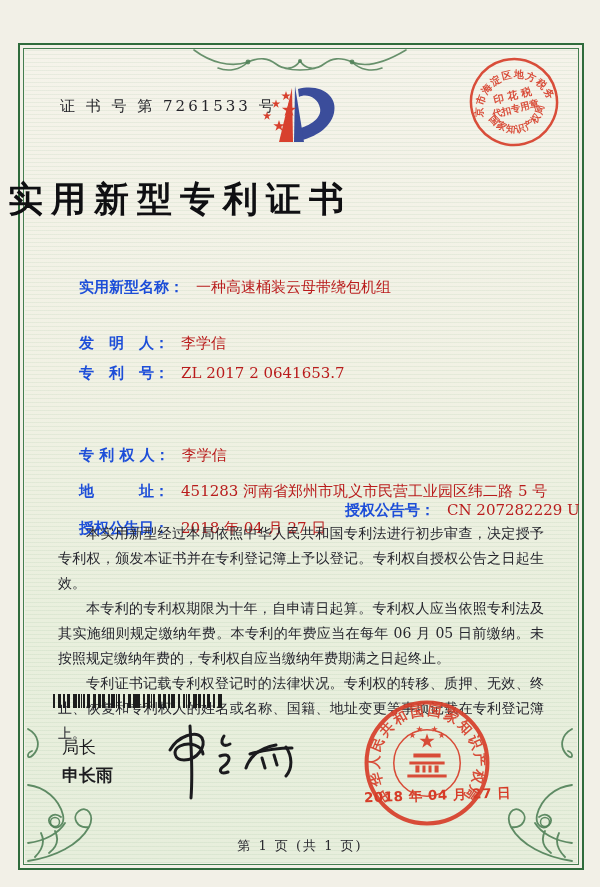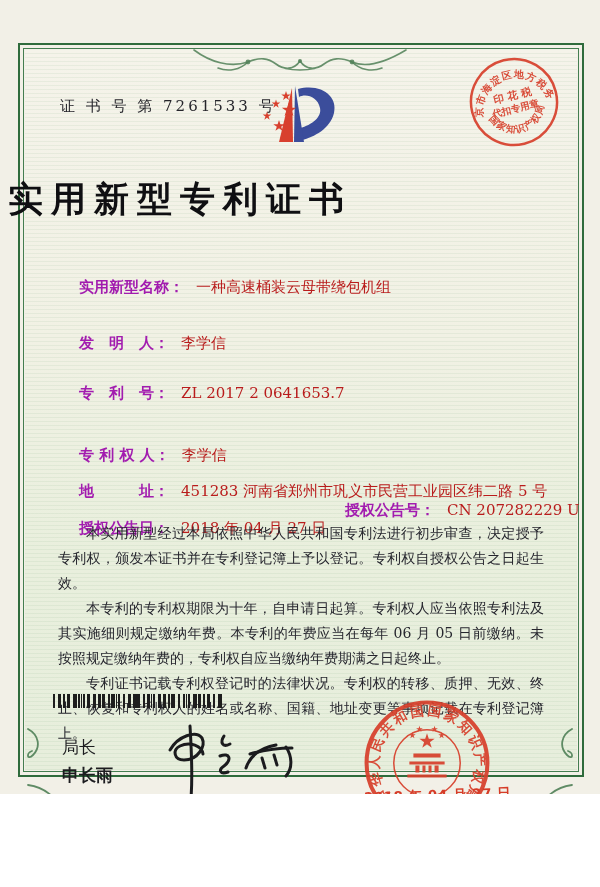--- a/index.html
+++ b/index.html
@@ -1,17 +1,17 @@
 <!DOCTYPE html>
 <html><head>
 <meta charset="utf-8">
 <style>
   html,body{margin:0;padding:0;}
   .page{
-    position:relative;width:600px;height:794px;overflow:hidden;
+    position:relative;width:600px;height:887px;overflow:hidden;
     background:#f2f0e7;
     font-family:"DejaVu Serif","Liberation Serif",serif;
     color:#1d1d20;
   }
   .inner-bg{
     position:absolute;left:25px;top:50px;right:23px;bottom:24px;
     background:
       repeating-linear-gradient(0deg, rgba(112,165,118,0.10) 0 1px, rgba(0,0,0,0) 1px 4px),
       linear-gradient(180deg,#f5f3ea 0%,#f1f1e4 40%,#e9efdd 70%,#e7eedc 100%);
   }
@@ -21,21 +21,21 @@
   .corner{position:absolute;width:92px;height:140px;top:725px;}
   .corner.left{left:25px;}
   .corner.right{left:483px;transform:scaleX(-1);}
   .cert-no{position:absolute;left:60px;top:97px;font-size:15px;letter-spacing:3px;color:#24242a;}
   .logo{position:absolute;left:250px;top:82px;width:100px;height:86px;}
   .title{
     position:absolute;left:0;right:0;top:176px;text-align:left;
     font-size:35px;font-weight:bold;letter-spacing:8px;text-indent:8px;color:#0f0f12;
   }
   .field-row{position:absolute;left:60px;right:46px;font-size:15px;white-space:pre;}
-  .field-label{font-family:"DejaVu Sans","Liberation Sans",sans-serif;font-weight:bold;color:#a21caf;margin-right:12px;}
+  .field-label{font-family:"DejaVu Sans","Liberation Sans",sans-serif;font-weight:bold;color:#1d4ed8;margin-right:12px;}
   .field-value{color:#b91c1c;}
   .grant-no{position:absolute;left:285px;top:0;white-space:pre;}
   .body-text{position:absolute;left:58px;top:521px;width:486px;font-size:14px;line-height:25px;text-align:justify;color:#26262e;}
   .body-text p{margin:0;text-indent:2em;}
   .barcode{
     position:absolute;left:53px;top:694px;width:170px;height:14px;
     background-image:
       repeating-linear-gradient(90deg,#1d1d1d 0 2px,rgba(0,0,0,0) 2px 5px),
       repeating-linear-gradient(90deg,#1d1d1d 0 1px,rgba(0,0,0,0) 1px 7px),
       repeating-linear-gradient(90deg,rgba(0,0,0,0) 0 10px,#1d1d1d 10px 12px);
@@ -107,21 +107,21 @@
   </svg>
 
   <div class="title">实用新型专利证书</div>
 
   <div class="field-row" style="top:260px">
     <span class="field-label">实用新型名称：</span><span class="field-value">一种高速桶装云母带绕包机组</span>
   </div>
   <div class="field-row" style="top:316px">
     <span class="field-label">发　明　人：</span><span class="field-value">李学信</span>
   </div>
-  <div class="field-row" style="top:366px">
+  <div class="field-row" style="top:346px">
     <span class="field-label">专　利　号：</span><span class="field-value">ZL 2017 2 0641653.7</span>
   </div>
   <div class="field-row" style="top:428px">
     <span class="field-label">专 利 权 人：</span><span class="field-value">李学信</span>
   </div>
   <div class="field-row" style="top:464px">
     <span class="field-label">地　　　址：</span><span class="field-value">451283 河南省郑州市巩义市民营工业园区纬二路 5 号</span>
   </div>
   <div class="field-row" style="top:501px">
     <span class="field-label">授权公告日：</span><span class="field-value">2018 年 04 月 27 日</span>

